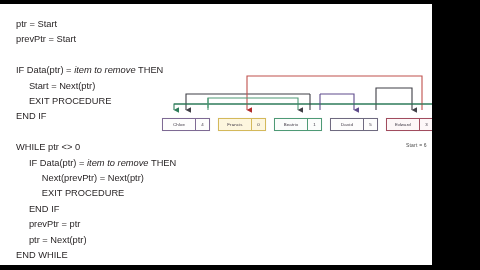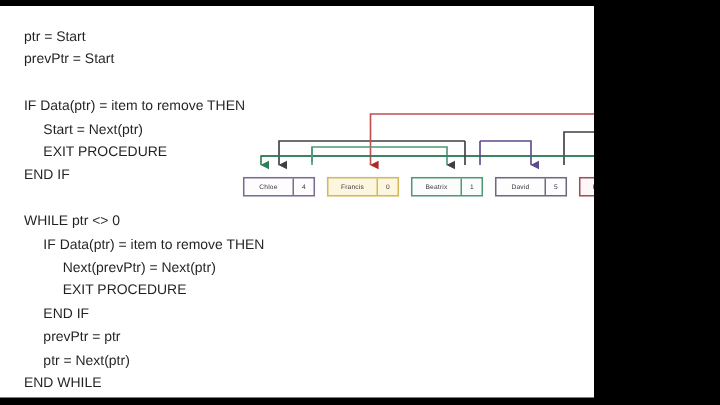--- a/index.html
+++ b/index.html
@@ -2,21 +2,21 @@
 <html><head>
 <meta charset="utf-8">
 <style>
   html, body {
     margin: 0;
     padding: 0;
     background: #000;
   }
   #screen {
     position: relative;
-    width: 396px;
+    width: 432px;
     height: 270px;
     background: #ffffff;
     overflow: hidden;
     font-family: "Liberation Sans", sans-serif;
   }
   .letterbox {
     position: absolute;
     left: 0;
     width: 480px;
     background: #000000;
@@ -29,21 +29,21 @@
     position: absolute;
     left: 16px;
     top: 17px;
     width: 260px;
     color: #231f20;
     font-size: 9.3px;
     line-height: 15.4px;
     white-space: pre;
   }
   .code-line { white-space: pre; }
-  .code-line .em { }
+  .code-line .em { font-style: italic; }
   .blank-line { height: 15.4px; }
 
   
   #diagram {
     position: absolute;
     left: 150px;
     top: 58px;
     width: 325px;
     height: 102px;
   }

